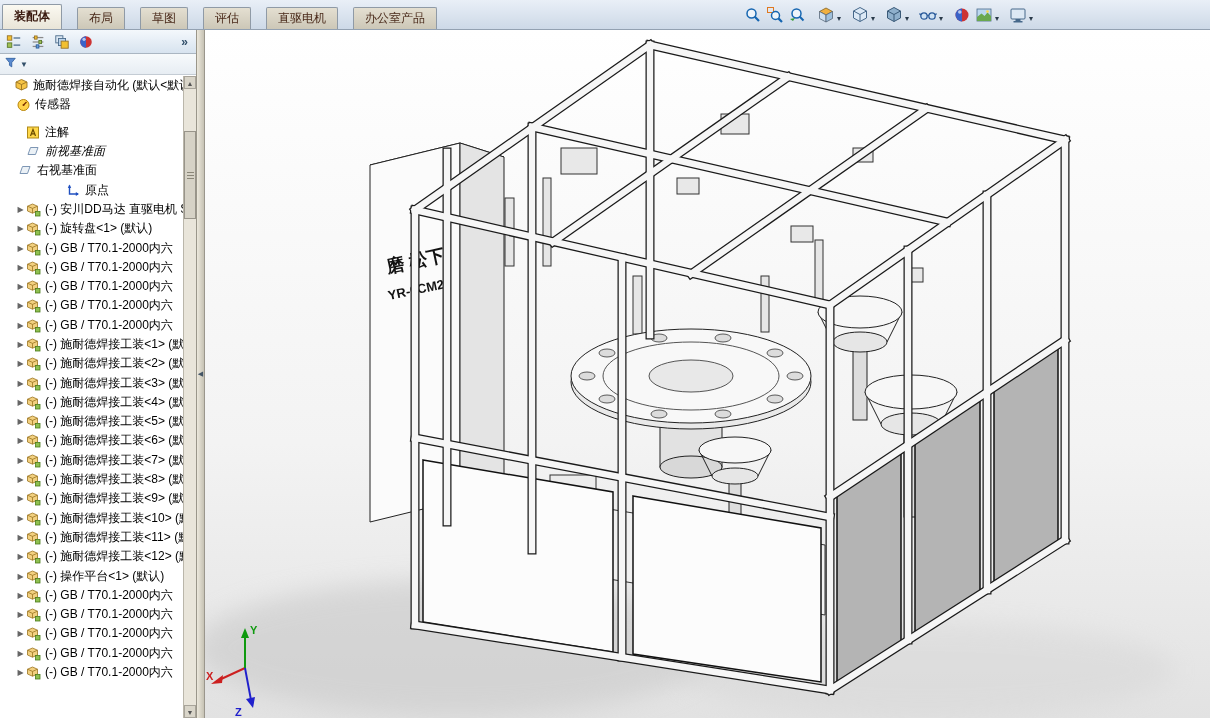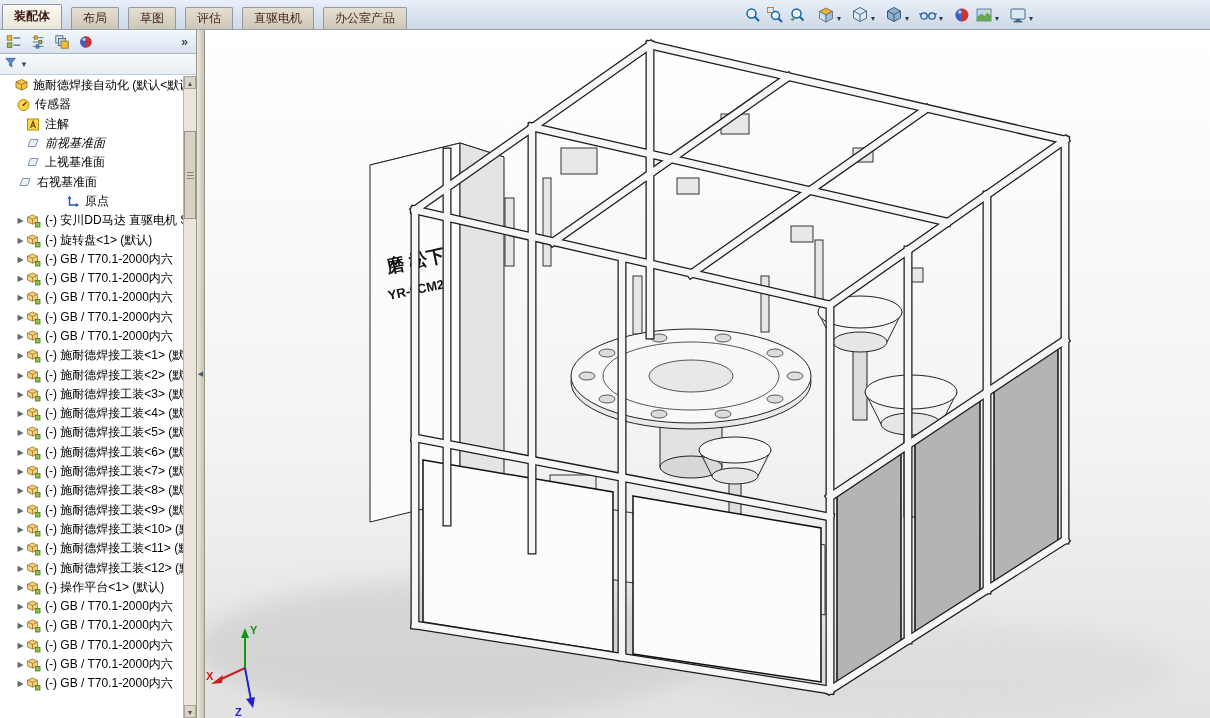--- a/index.html
+++ b/index.html
@@ -2,21 +2,21 @@
 <html><head>
 <meta charset="utf-8">
 <style>
   *{box-sizing:border-box;margin:0;padding:0}
   html,body{width:1210px;height:718px;overflow:hidden}
   body{font-family:"Liberation Sans","DejaVu Sans",sans-serif;background:#d4d0c6;position:relative;font-size:12px}
 
   
   .tabbar{position:absolute;top:0;left:0;right:0;height:30px;
     background:linear-gradient(#e9eff7,#cdd9e7);border-bottom:1px solid #93a1b1}
-  #tabs{display:flex;align-items:flex-end;height:100%;padding-left:2px;gap:9px}
+  #tabs{display:flex;align-items:flex-end;height:100%;padding-left:2px;gap:15px}
   .tab{height:22px;line-height:20px;padding:0 11px;font-size:12px;color:#4a2a1a;
     background:linear-gradient(#e4dfd1,#ccc7b7);border:1px solid #8f9aa6;border-bottom:none;
     border-radius:2px 2px 0 0;cursor:default;white-space:nowrap}
   .tab.active{background:linear-gradient(#fbf9f1,#e9e5d8);font-weight:bold;height:25px;line-height:23px;color:#3a1a10}
   #viewtools{position:absolute;left:742px;top:4px;display:flex;align-items:center}
   .hbtn{width:22px;height:22px;display:flex;align-items:center;justify-content:center;border-radius:2px}
   .hbtn svg{width:18px;height:18px}
   .hbtn.gap{margin-left:7px}
   .caret{font-size:8px;color:#2a3a4a;margin:6px 1px 0 0}
 
@@ -199,41 +199,34 @@
       </div>
       <div class="trow" style="padding-left: 5px;">
         <span class="arrow"></span>
         <span class="ticon"><svg viewBox="0 0 15 15">
             <circle cx="7.5" cy="8" r="5.5" fill="#ffd24a" stroke="#b8860b"></circle>
             <line x1="7.5" y1="8" x2="10.5" y2="5" stroke="#7a3000" stroke-width="1.3"></line>
             <circle cx="7.5" cy="8" r="1" fill="#7a3000"></circle>
           </svg></span>
         <span class="tlabel">传感器</span>
       </div>
-      <div class="trow" style="padding-left: 15px;">
+      <div class="trow" style="padding-left: 15px; margin-top: 8px;">
         <span class="arrow"></span>
         <span class="ticon"><svg viewBox="0 0 15 15">
             <rect x="1.5" y="2" width="11" height="11" fill="#ffd84a" stroke="#b08a18"></rect>
             <path d="M4.5 11 L7 4.5 L9.5 11 M5.6 8.8 H8.4" fill="none" stroke="#6a4a00" stroke-width="1.2"></path>
           </svg></span>
         <span class="tlabel">注解</span>
       </div>
       <div class="trow" style="padding-left: 15px; font-style: italic;">
         <span class="arrow"></span>
         <span class="ticon"><svg viewBox="0 0 15 15">
             <path d="M4.5 3.5 H12 L9.5 10.5 H2 Z" fill="#e8eef5" fill-opacity=".85" stroke="#7d96b4"></path>
           </svg></span>
         <span class="tlabel">前视基准面</span>
-      </div>
-      <div class="trow" style="padding-left: 15px;">
-        <span class="arrow"></span>
-        <span class="ticon"><svg viewBox="0 0 15 15">
-            <path d="M4.5 3.5 H12 L9.5 10.5 H2 Z" fill="#e8eef5" fill-opacity=".85" stroke="#7d96b4"></path>
-          </svg></span>
-        <span class="tlabel">上视基准面</span>
       </div>
       <div class="trow" style="padding-left: 7px;">
         <span class="arrow"></span>
         <span class="ticon"><svg viewBox="0 0 15 15">
             <path d="M4.5 3.5 H12 L9.5 10.5 H2 Z" fill="#e8eef5" fill-opacity=".85" stroke="#7d96b4"></path>
           </svg></span>
         <span class="tlabel">右视基准面</span>
       </div>
       <div class="trow" style="padding-left: 15px; margin-left: 40px;">
         <span class="arrow"></span>

